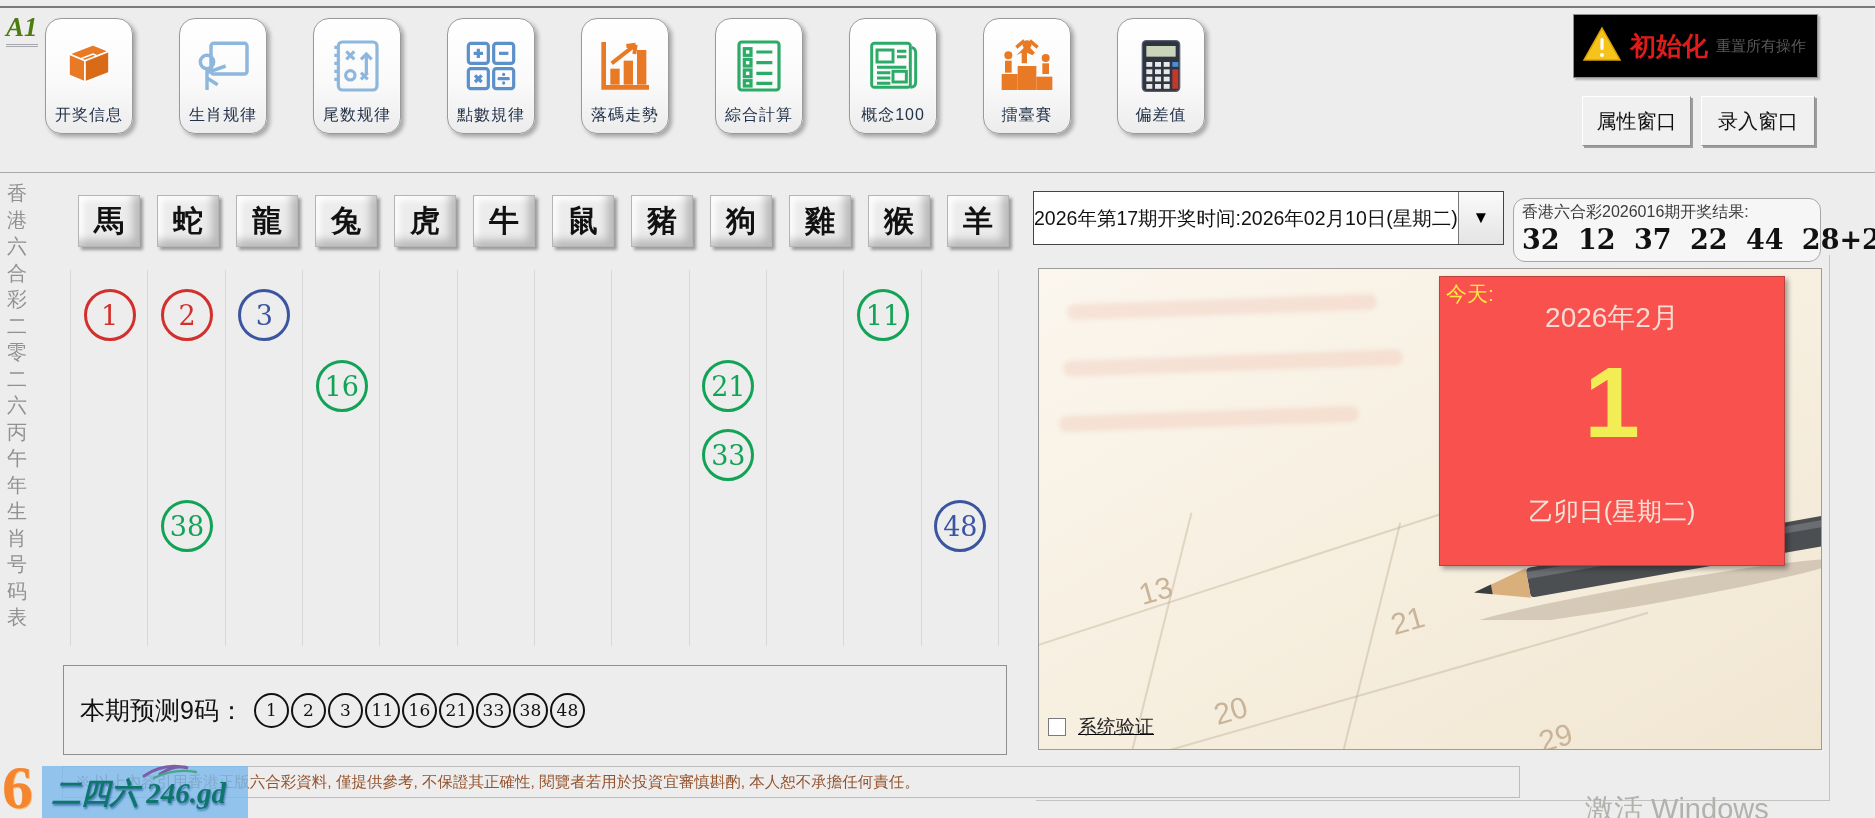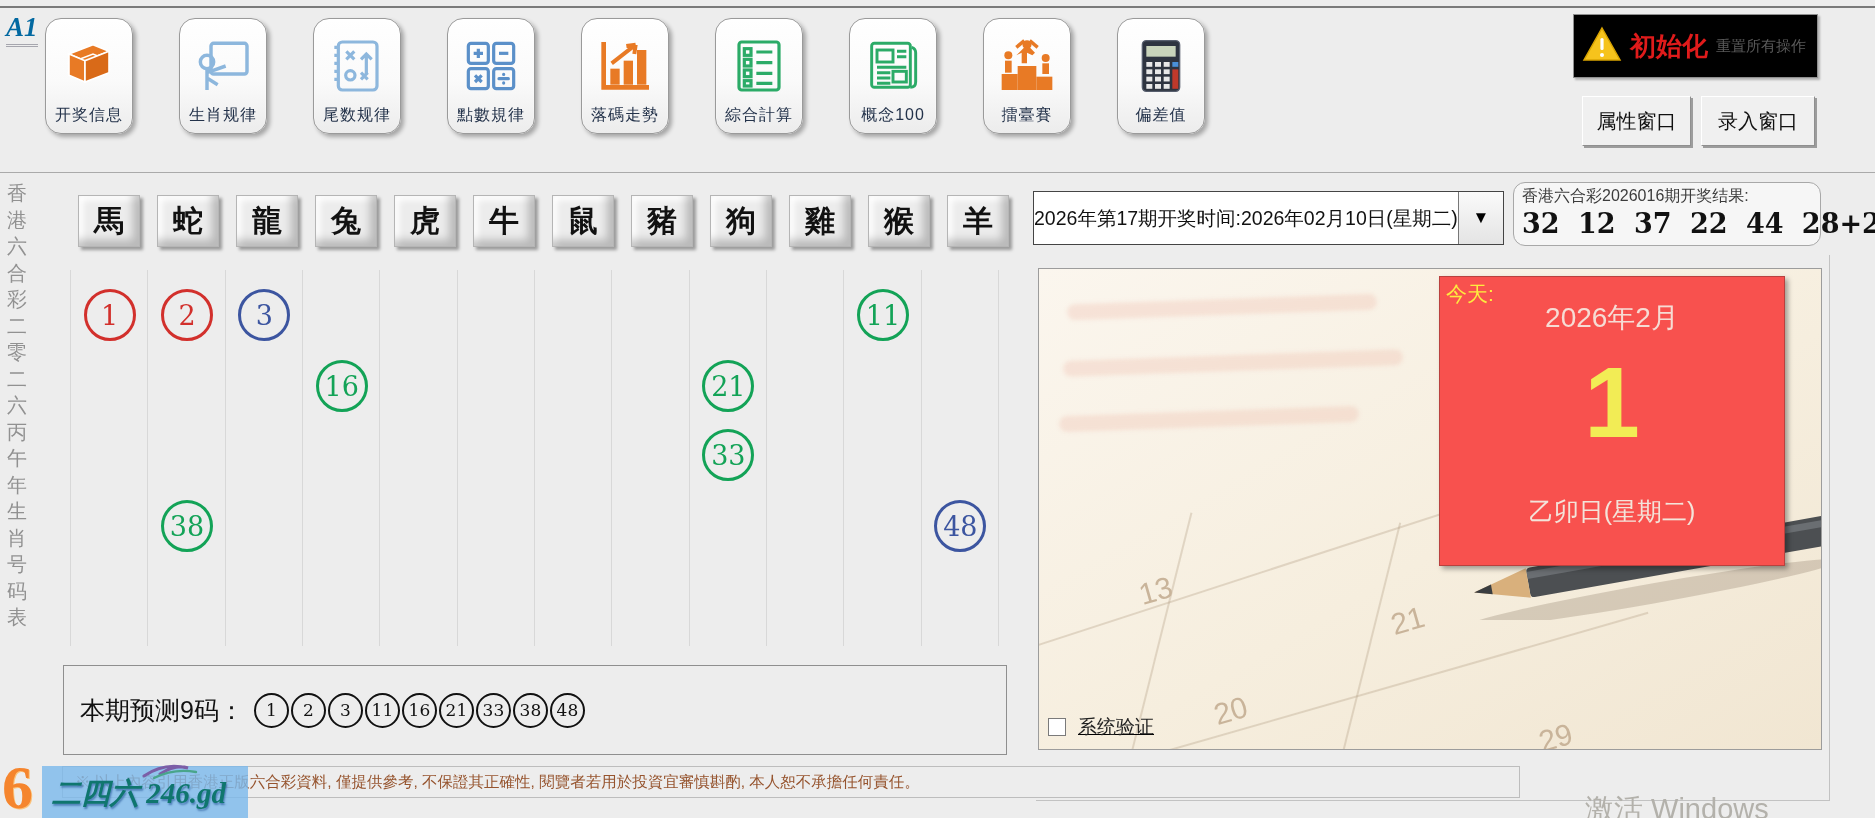--- a/index.html
+++ b/index.html
@@ -5,21 +5,21 @@
   html,body{margin:0;padding:0;}
   body{font-family:"Liberation Sans",sans-serif;background:#dcdcdc;}
   #app{position:relative;width:1875px;height:818px;background:#ededed;overflow:hidden;}
 
   
   .top-line{position:absolute;left:0;top:6px;width:1875px;height:2px;background:#7a7a7a;}
   .toolbar-divider{position:absolute;left:0;top:172px;width:1875px;height:1px;background:#aaa;}
 
   
   .corner-label{position:absolute;left:6px;top:12px;font:italic 700 27px "Liberation Serif",serif;
-    color:#0369a1;border-bottom:3px double #a6a6ae;padding-bottom:1px;}
+    color:#4d7c0f;border-bottom:3px double #a6a6ae;padding-bottom:1px;}
 
   
   .left-vertical{position:absolute;left:5px;top:180px;width:24px;display:flex;flex-direction:column;}
   .left-vertical span{font-size:20px;line-height:26.5px;color:#919191;text-align:center;}
 
   
   .toolbar-btn{position:absolute;top:18px;width:88px;height:116px;border:1px solid #9a9a9a;border-radius:16px;
     background:linear-gradient(180deg,#ffffff 0%,#fafafa 55%,#ececec 100%);
     box-shadow:3px 3px 4px rgba(0,0,0,.3), inset 0 2px 2px #fff;
     display:flex;flex-direction:column;align-items:center;justify-content:flex-end;padding-bottom:7px;box-sizing:border-box;cursor:pointer;}
@@ -45,21 +45,21 @@
     font:700 30px "DejaVu Serif",serif;color:#111;cursor:pointer;}
 
   
   .period-select{position:absolute;left:1033px;top:191px;width:469px;height:52px;background:#fff;border:1px solid #444;
     display:flex;align-items:stretch;cursor:pointer;}
   .period-text{flex:1;display:flex;align-items:center;padding-left:0;font-size:19.5px;color:#111;white-space:nowrap;}
   .period-arrow{width:46px;border-left:1px solid #777;background:linear-gradient(#fafafa,#e4e4e4);
     display:flex;align-items:center;justify-content:center;font-size:17px;color:#000;}
 
   
-  .result-box{position:absolute;left:1513px;top:182px;width:308px;height:64px;border:1px solid #a8a8a8;border-radius:12px;
+  .result-box{position:absolute;left:1513px;top:198px;width:308px;height:64px;border:1px solid #a8a8a8;border-radius:12px;
     background:#f6f6f6;padding:3px 8px;box-sizing:border-box;}
   .result-title{font-size:16px;color:#3c3c3c;white-space:nowrap;}
   .result-numbers{font:700 27px "DejaVu Serif",serif;color:#111;word-spacing:9px;white-space:nowrap;margin-top:1px;}
 
   
   .grid{position:absolute;left:70px;top:270px;width:928px;height:376px;border-left:1px solid #d8d8d8;display:flex;}
   .grid .gcol{flex:1;border-right:1px solid #d8d8d8;}
   .ball{position:absolute;width:46px;height:46px;border:3px solid;border-radius:50%;
     display:flex;align-items:center;justify-content:center;font:400 27px "DejaVu Serif",serif;}
 

